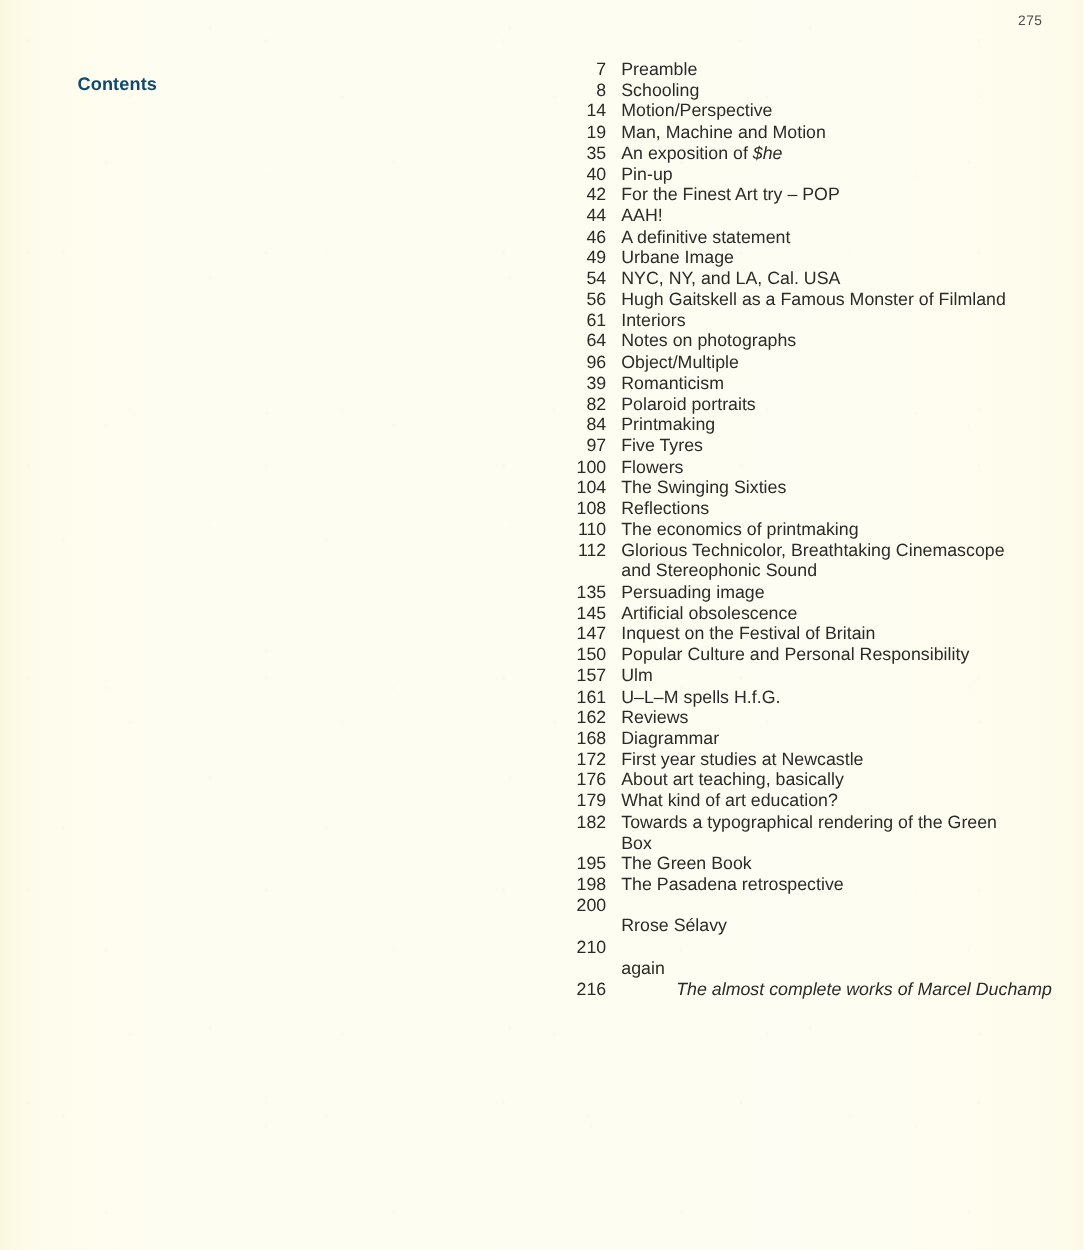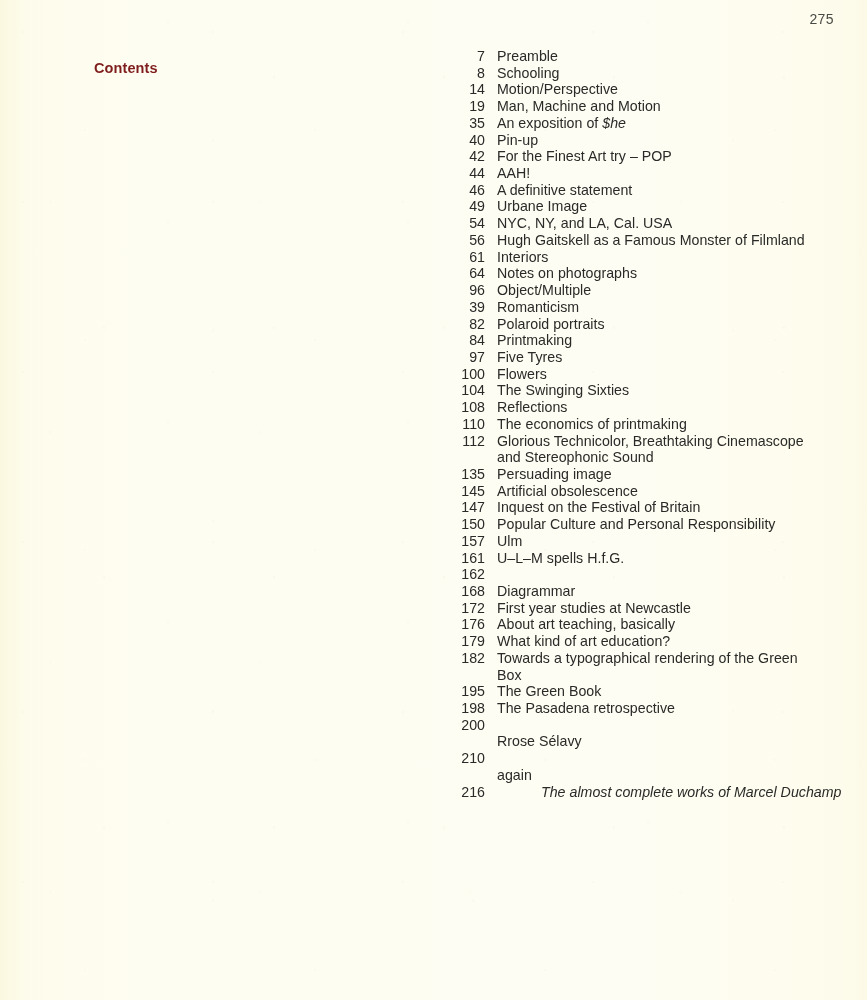--- a/index.html
+++ b/index.html
@@ -51,35 +51,34 @@
     position: relative;
     width: 867px;
     height: 1000px;
   }
 
   
   .folio {
     position: absolute;
     top: 11px;
     right: 33px;
-    font-size: 14px;
+    font-size: 11px;
     letter-spacing: .4px;
     color: #4a4a46;
   }
 
   
   .heading {
     position: absolute;
     left: 62px;
     top: 50px;
     font-size: 14.5px;
     font-weight: bold;
     letter-spacing: .1px;
-    color: #7f1d1d;
-    margin-left: 32px;
+    color: #0c4a6e;
   }
 
   
   .toc {
     position: absolute;
     left: 430px;
     top: 48px;
     width: 420px;
   }
   .toc-row {
@@ -237,20 +236,21 @@
       <div class="toc-row">
         <span class="toc-page">157</span>
         <span class="toc-title">Ulm</span>
       </div>
       <div class="toc-row">
         <span class="toc-page">161</span>
         <span class="toc-title">U–L–M spells H.f.G.</span>
       </div>
       <div class="toc-row">
         <span class="toc-page">162</span>
+        <span class="toc-title">Reviews</span>
       </div>
       <div class="toc-row">
         <span class="toc-page">168</span>
         <span class="toc-title">Diagrammar</span>
       </div>
       <div class="toc-row">
         <span class="toc-page">172</span>
         <span class="toc-title">First year studies at Newcastle</span>
       </div>
       <div class="toc-row">

